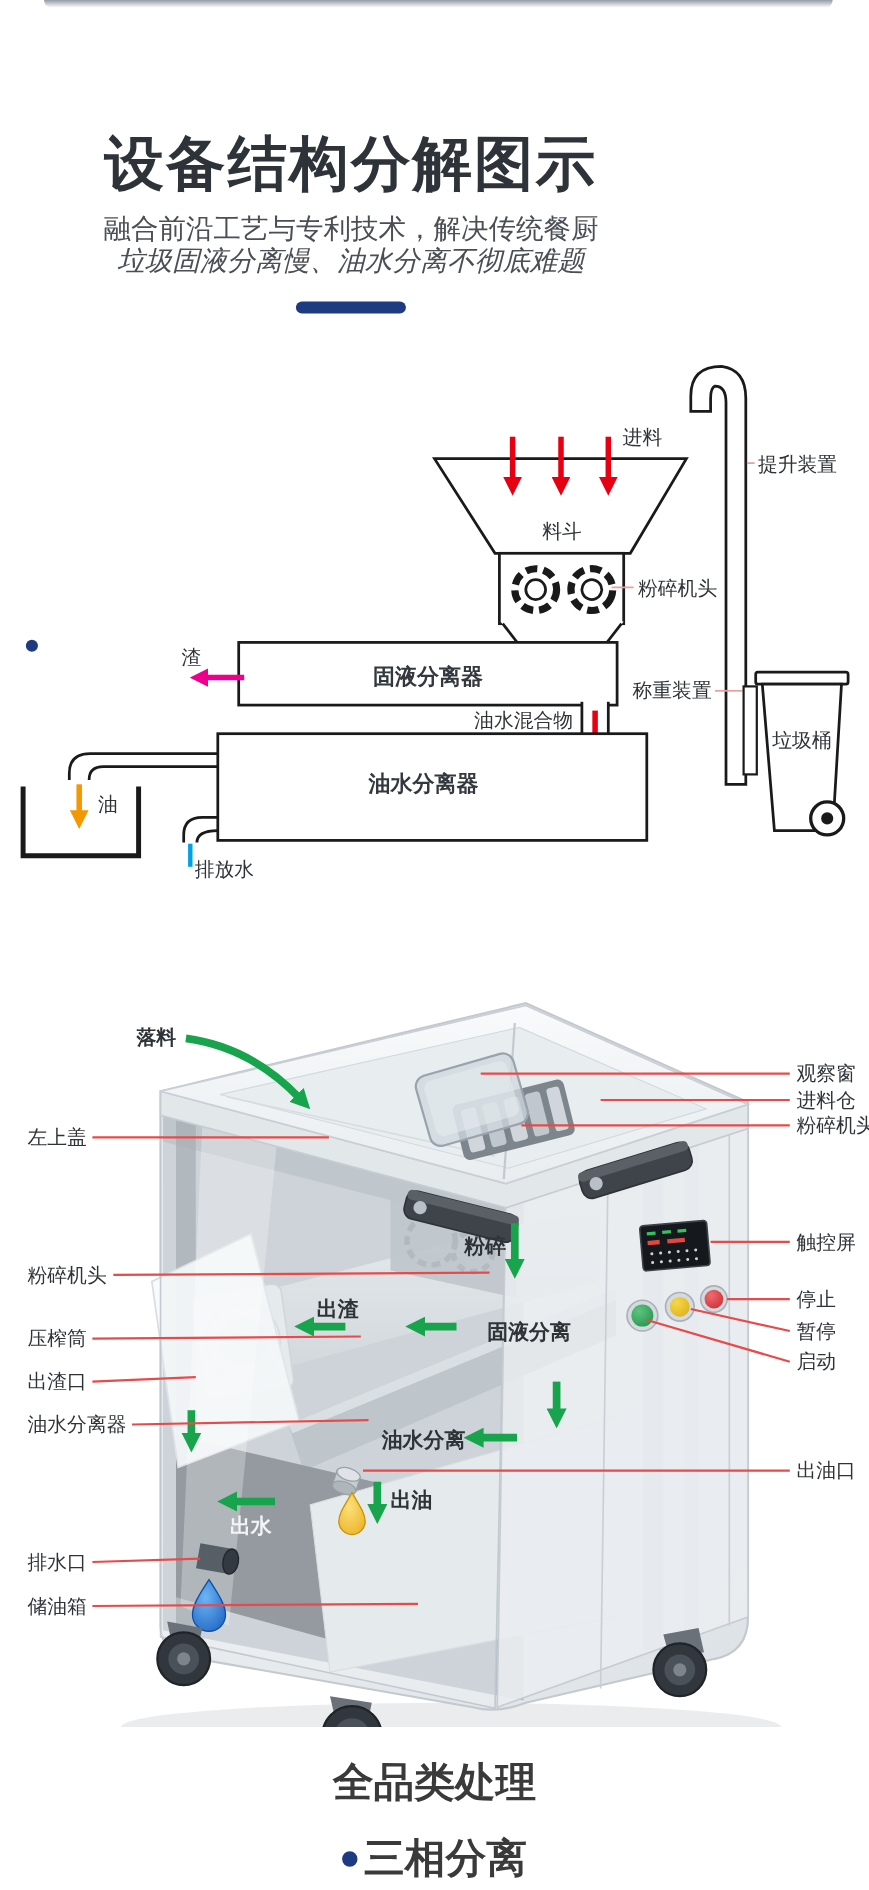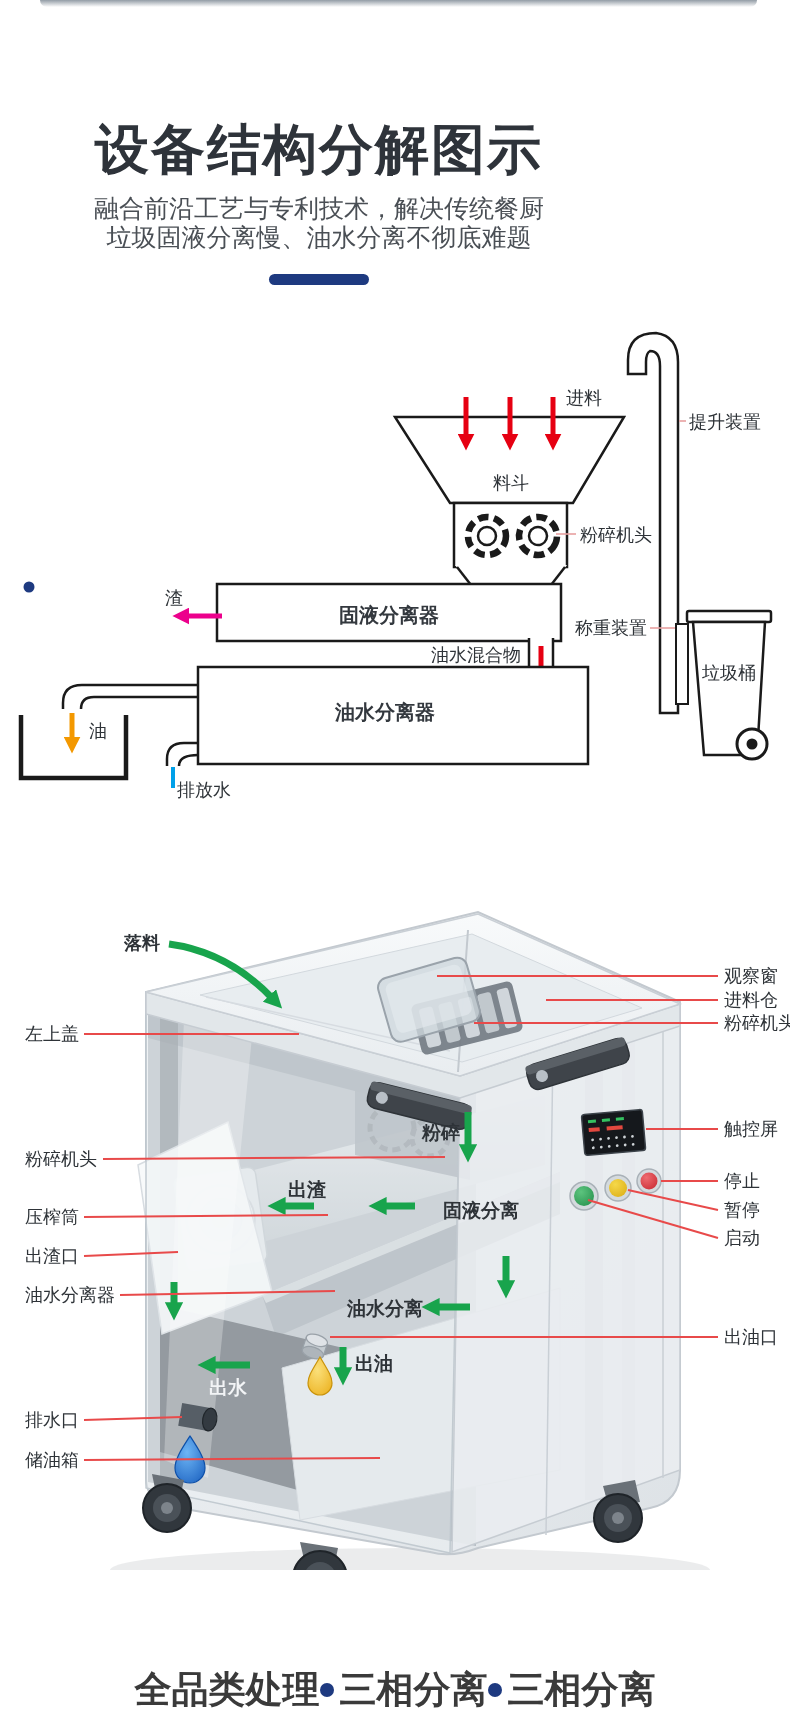--- a/index.html
+++ b/index.html
@@ -10,32 +10,32 @@
   .top-shadow{
     position:absolute;left:40px;top:0;width:717px;height:7px;
     border-radius:0 0 10px 10px;
     background:linear-gradient(180deg,rgba(128,139,150,.85),rgba(128,139,150,0));
   }
   header{position:absolute;left:0;top:118px;width:638px;text-align:center;}
   .title{
     margin:0;font-size:54px;font-weight:800;color:#2e333a;letter-spacing:2px;line-height:62px;
   }
   .subtitle{margin:14px 0 0 0;font-size:25px;line-height:29px;font-weight:500;color:#4a4f55;}
-  .subtitle + .subtitle{margin-top:0;}
+  .subtitle + .subtitle{margin-top:0;font-style:italic;}
   .pill{width:100px;height:11px;border-radius:6px;margin:22px auto 0 auto;}
   svg text{font-family:"Liberation Sans","DejaVu Sans",sans-serif;}
   .schematic{position:absolute;left:0;top:300px;}
   .machine{position:absolute;left:0;top:810px;}
   .lab{font-size:18px;font-weight:500;fill:#2e3338;}
   .lab-big{font-size:20px;font-weight:600;fill:#33383e;}
   .mlab{font-size:19px;font-weight:700;fill:#2e3338;}
   .mlab-light{font-size:19px;font-weight:700;fill:#f2f4f6;}
   footer{
     position:absolute;left:0;top:1662px;width:790px;height:56px;
-    display:flex;align-items:center;justify-content:center;
+    display:flex;align-items:center;justify-content:center;gap:19px;flex-direction:column;
   }
   .foot-item{display:flex;align-items:center;gap:6px;font-size:37px;font-weight:800;color:#3a3a3a;}
   .dot{width:14px;height:14px;border-radius:50%;display:inline-block;}
 </style>
 </head>
 <body>
 
 <div class="top-shadow"></div>
 
 <header>

